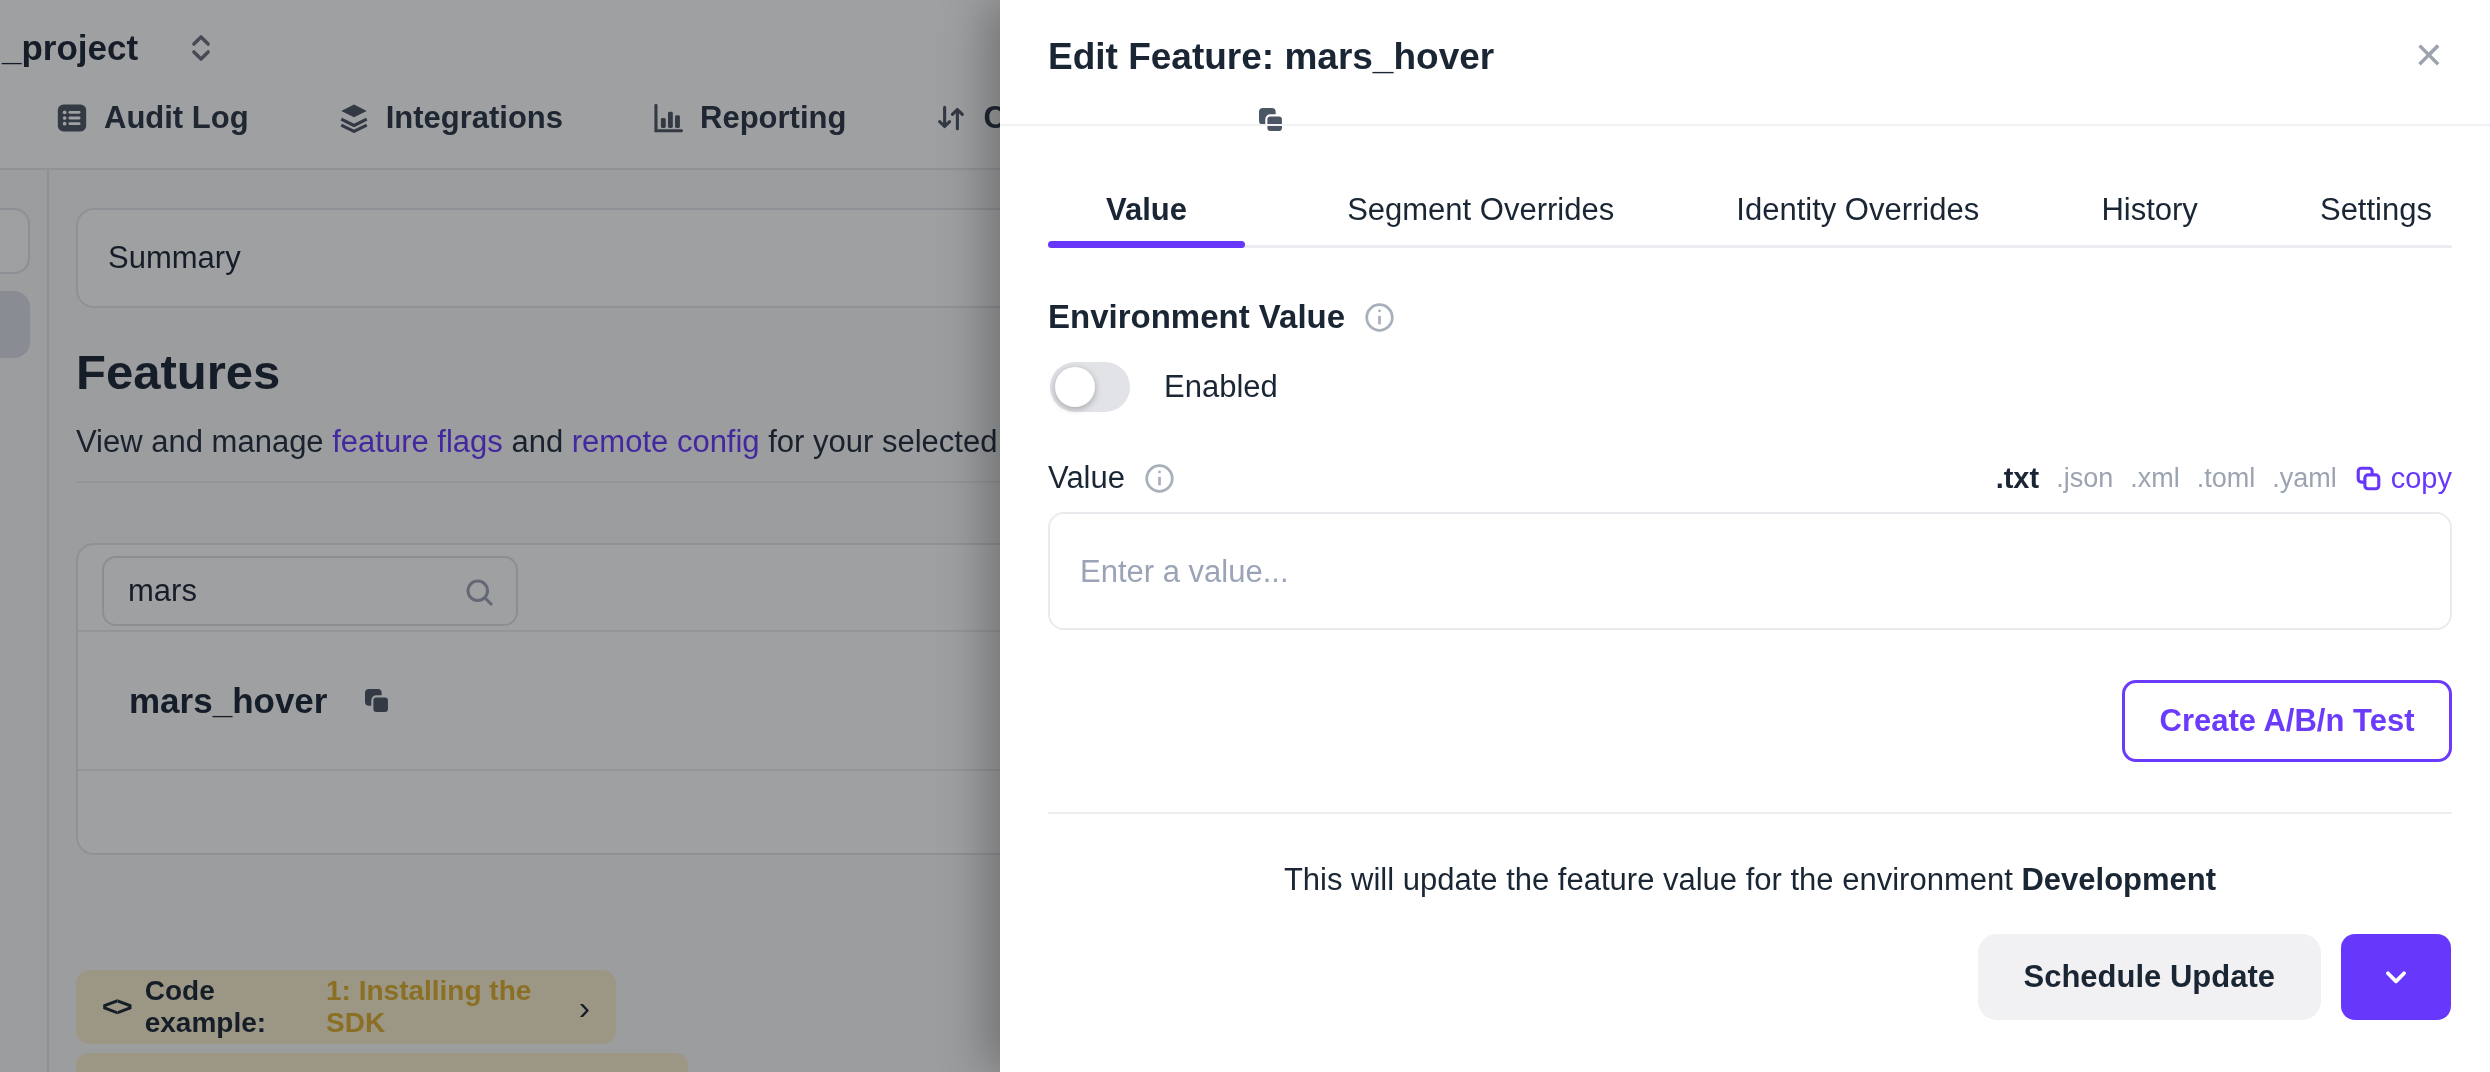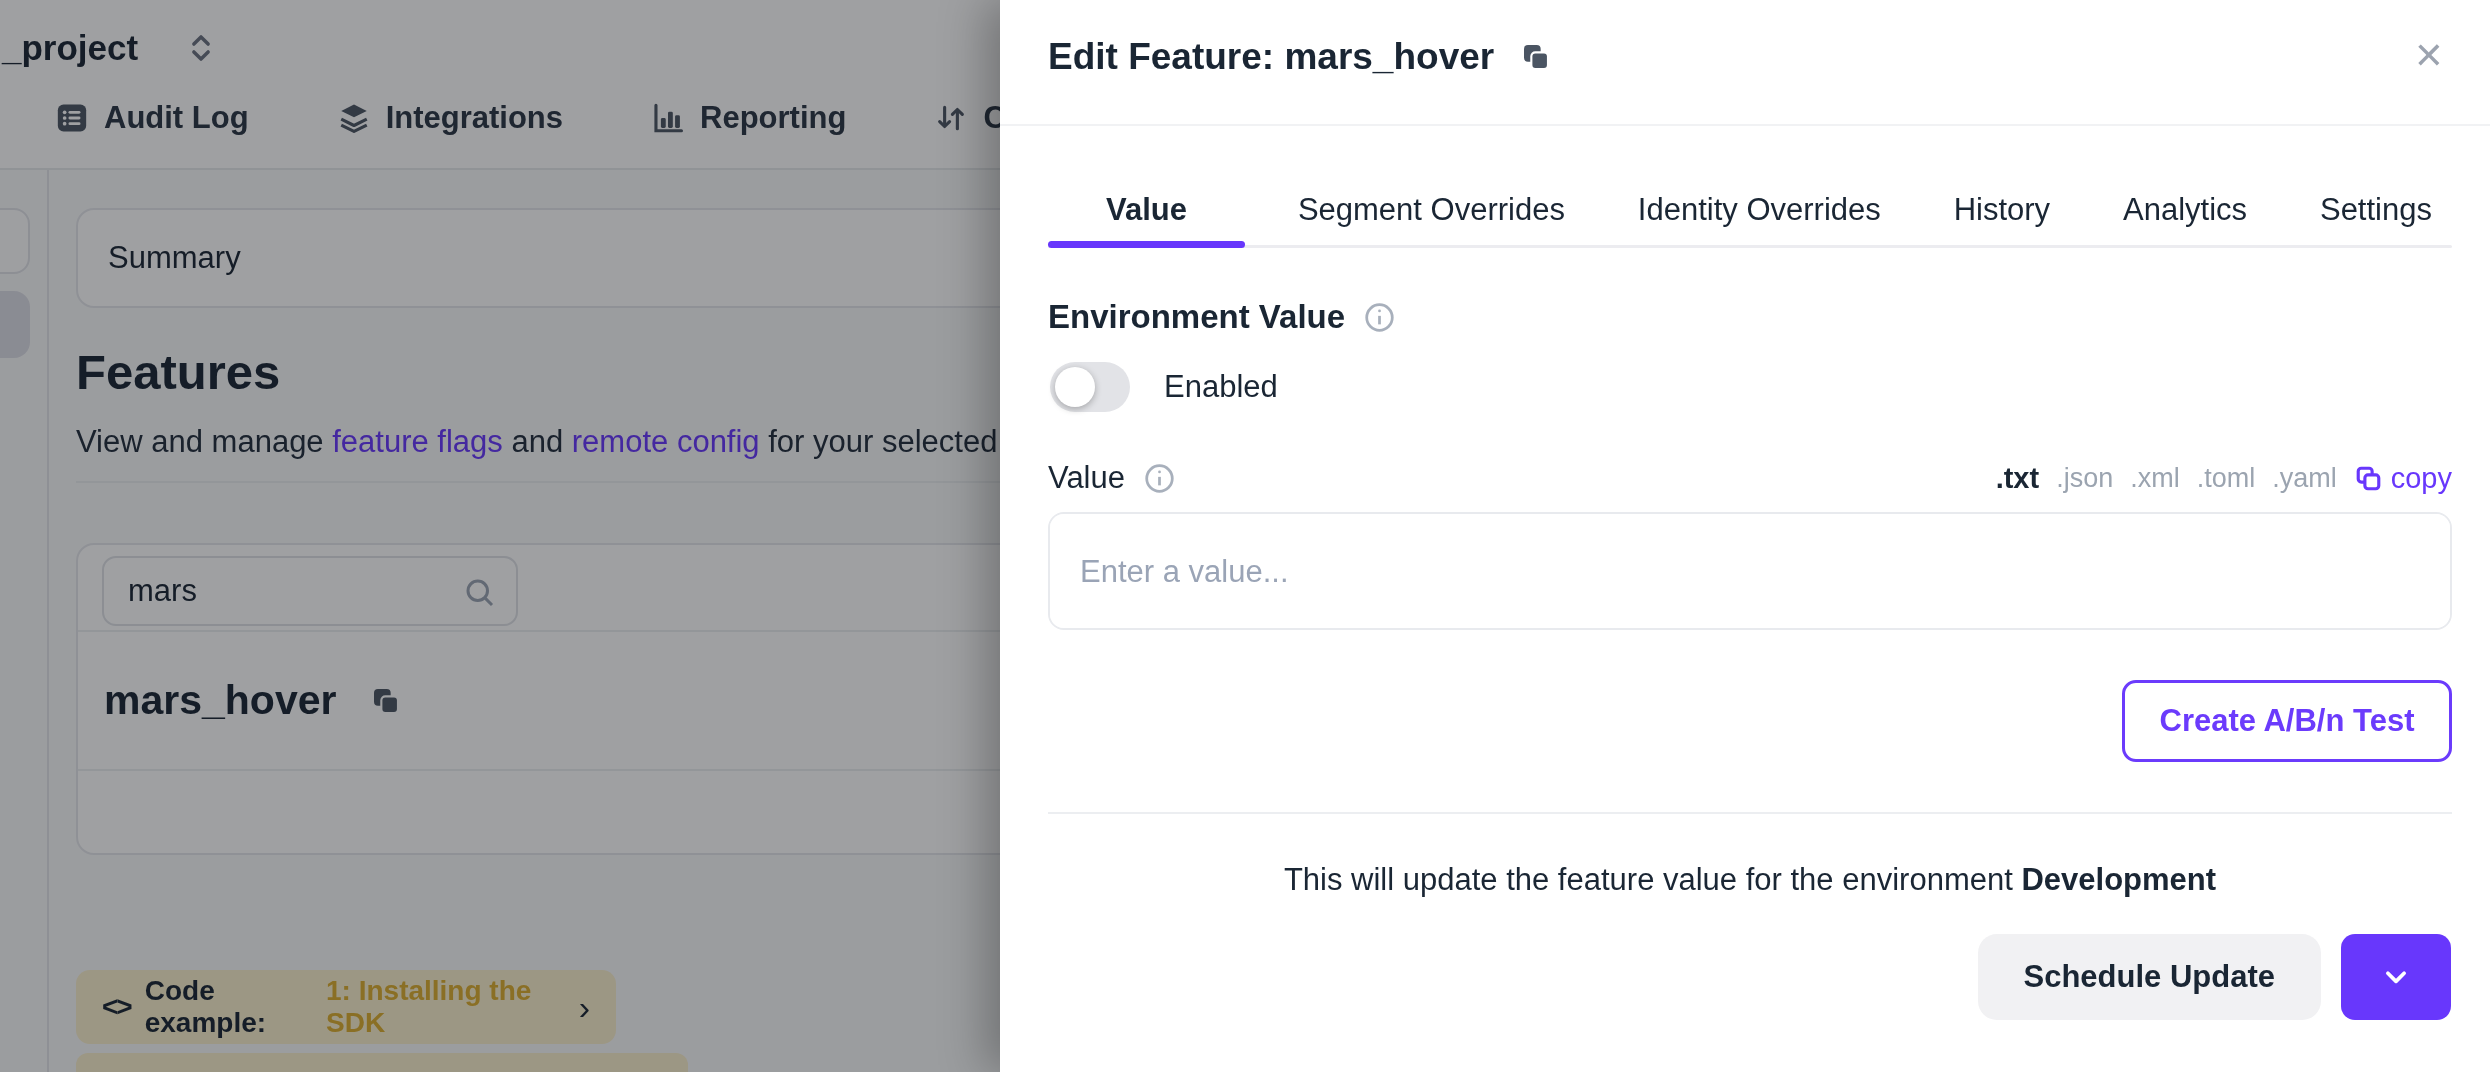--- a/index.html
+++ b/index.html
@@ -33,40 +33,40 @@
   #features-card { position:absolute; left:76px; top:543px; width:2414px; height:312px;
     background:#fff; border:2px solid #e5e7eb; border-radius:18px; }
   #search-box { position:absolute; left:24px; top:11px; width:416px; height:70px;
     border:2px solid #dfe2e7; border-radius:14px; }
   #search-box input { width:100%; height:100%; border:none; outline:none; background:transparent;
     padding:0 70px 0 24px; font-size:31px; color:#1a2634; font-family:inherit; }
   #search-box svg { position:absolute; right:18px; top:17px; }
   .card-divider { position:absolute; left:0; width:100%; height:2px; background:#eceef1; }
   #feature-row { position:absolute; left:0; top:87px; width:100%; height:137px;
     display:flex; align-items:center; gap:34px; padding:0 26px; cursor:pointer; }
-  #feature-row .fname { font-size:41px; font-weight:600; color:#1a2634; }
+  #feature-row .fname { font-size:35px; font-weight:600; color:#1a2634;margin-left:25px; }
 
   #code-banner { position:absolute; left:76px; top:970px; width:540px; height:74px;
     background:#fbf0cd; border-radius:14px; display:flex; align-items:center; gap:14px;
     padding:0 26px; font-size:28px; cursor:pointer; }
   #code-banner .glyph { font-weight:800; letter-spacing:-2px; }
   #code-banner .lbl { font-weight:700; color:#1a2634; }
   #code-banner .lnk { font-weight:700; color:#dcae2f; }
   #code-banner .chev { color:#1a2634; font-size:34px; margin-left:10px; line-height:0; }
   #code-strip-2 { position:absolute; left:76px; top:1053px; width:612px; height:19px;
     background:#fbf0cd; border-radius:12px 12px 0 0; }
 
   
   #modal-overlay { position:absolute; inset:0; background:rgba(16,17,23,0.40); }
 
   
   #drawer { position:absolute; left:1000px; top:0; width:1490px; height:1072px; background:#fff;
     box-shadow:-14px 0 44px rgba(0,0,0,0.28); }
   #drawer-title { position:absolute; left:48px; top:36px; display:flex; align-items:center; gap:26px;
-    font-size:37px; font-weight:700; color:#1a2634; }
+    font-size:37px; font-weight:700; color:#1a2634;flex-direction:column; }
   #drawer-close { position:absolute; right:46px; top:38px; font-size:36px; color:#9ca3af;
     cursor:pointer; line-height:1; font-weight:400; }
   #drawer-header-divider { position:absolute; left:0; top:124px; width:100%; height:2px; background:#f1f2f4; }
 
   #tabs { position:absolute; left:48px; top:172px; width:1404px; height:76px;
     display:flex; justify-content:space-between; }
   #tabs::after { content:""; position:absolute; left:0; bottom:0; width:100%; height:3px;
     background:#ececf0; border-radius:2px; }
   .tab { position:relative; display:flex; align-items:center; padding:0 20px;
     font-size:31px; color:#1a2634; cursor:pointer; }
@@ -244,23 +244,20 @@
     <div class="tab">
         <span>Segment Overrides</span>
       </div>
     <div class="tab">
         <span>Identity Overrides</span>
       </div>
     <div class="tab">
         <span>History</span>
       </div>
     <div class="tab">
-        <span>Analytics</span>
-      </div>
-    <div class="tab">
         <span>Settings</span>
       </div>
   </div>
 
   <div id="env-heading">
     <span>Environment Value</span>
     <span style="line-height:0;">
       <svg width="33" height="33" viewBox="0 0 24 24" fill="none" stroke="#a8b0bc" stroke-width="2">
           <circle cx="12" cy="12" r="9.3"></circle>
           <line x1="12" y1="10.8" x2="12" y2="17"></line>

